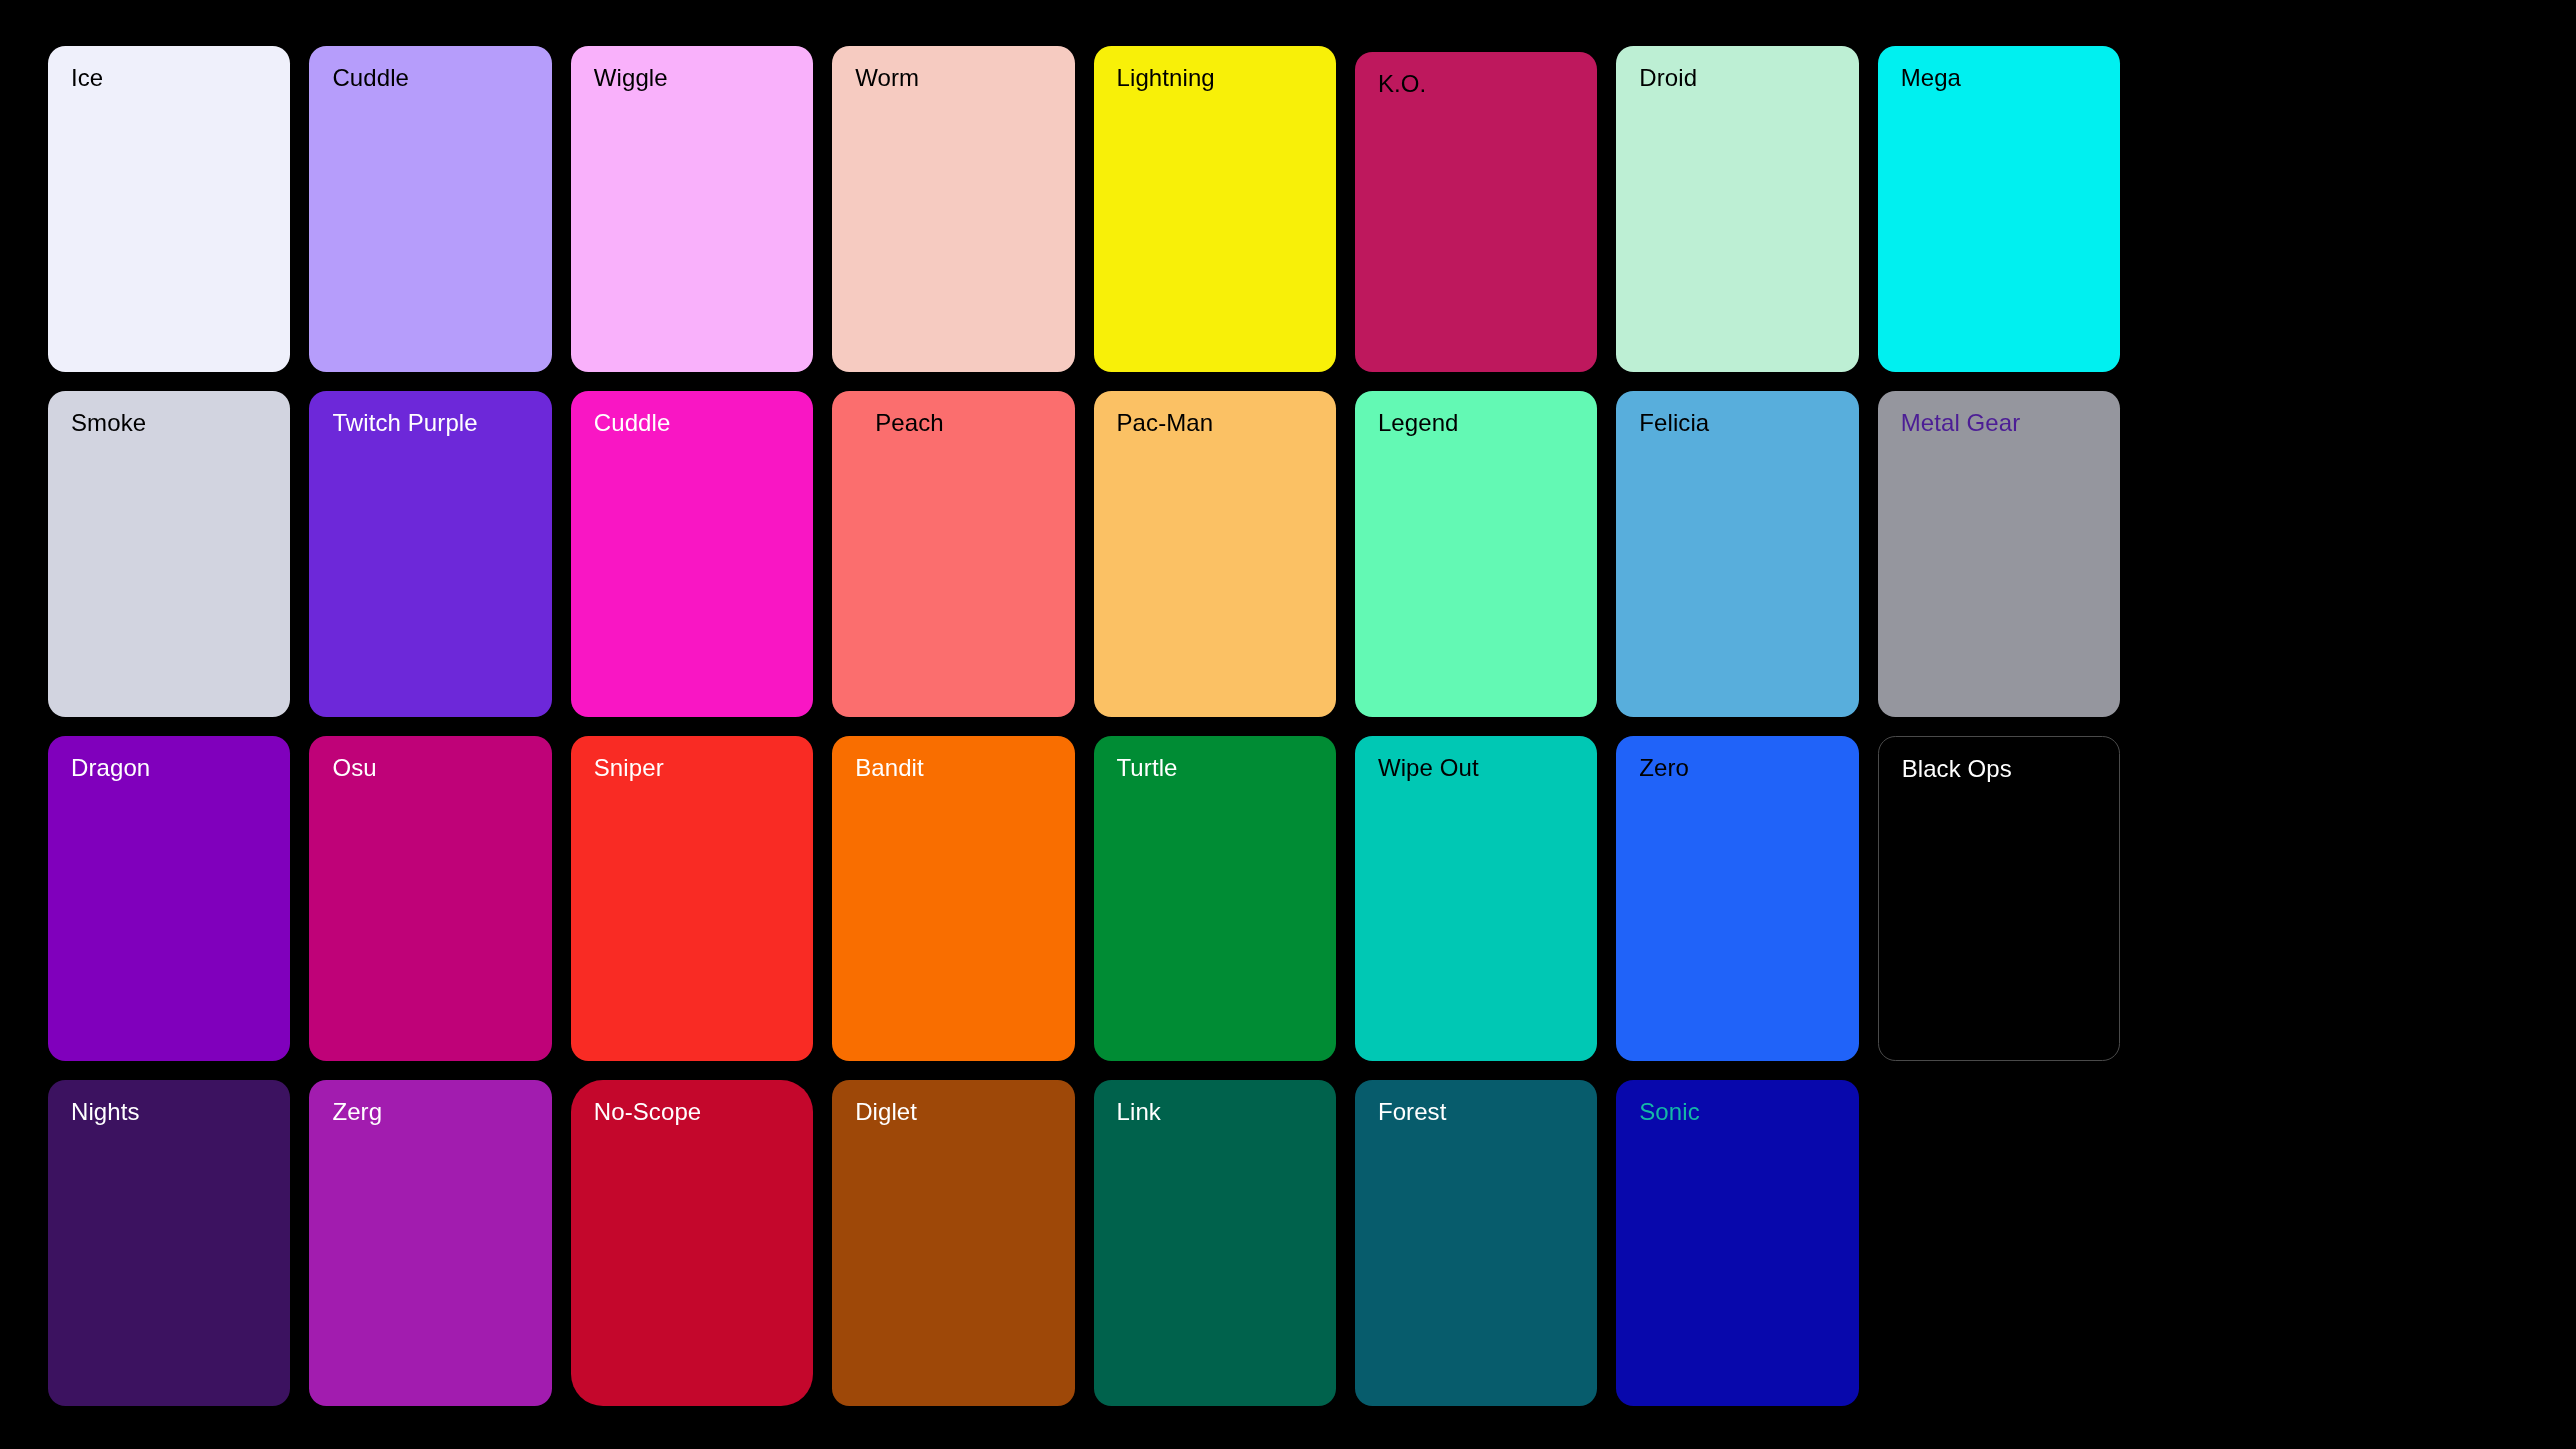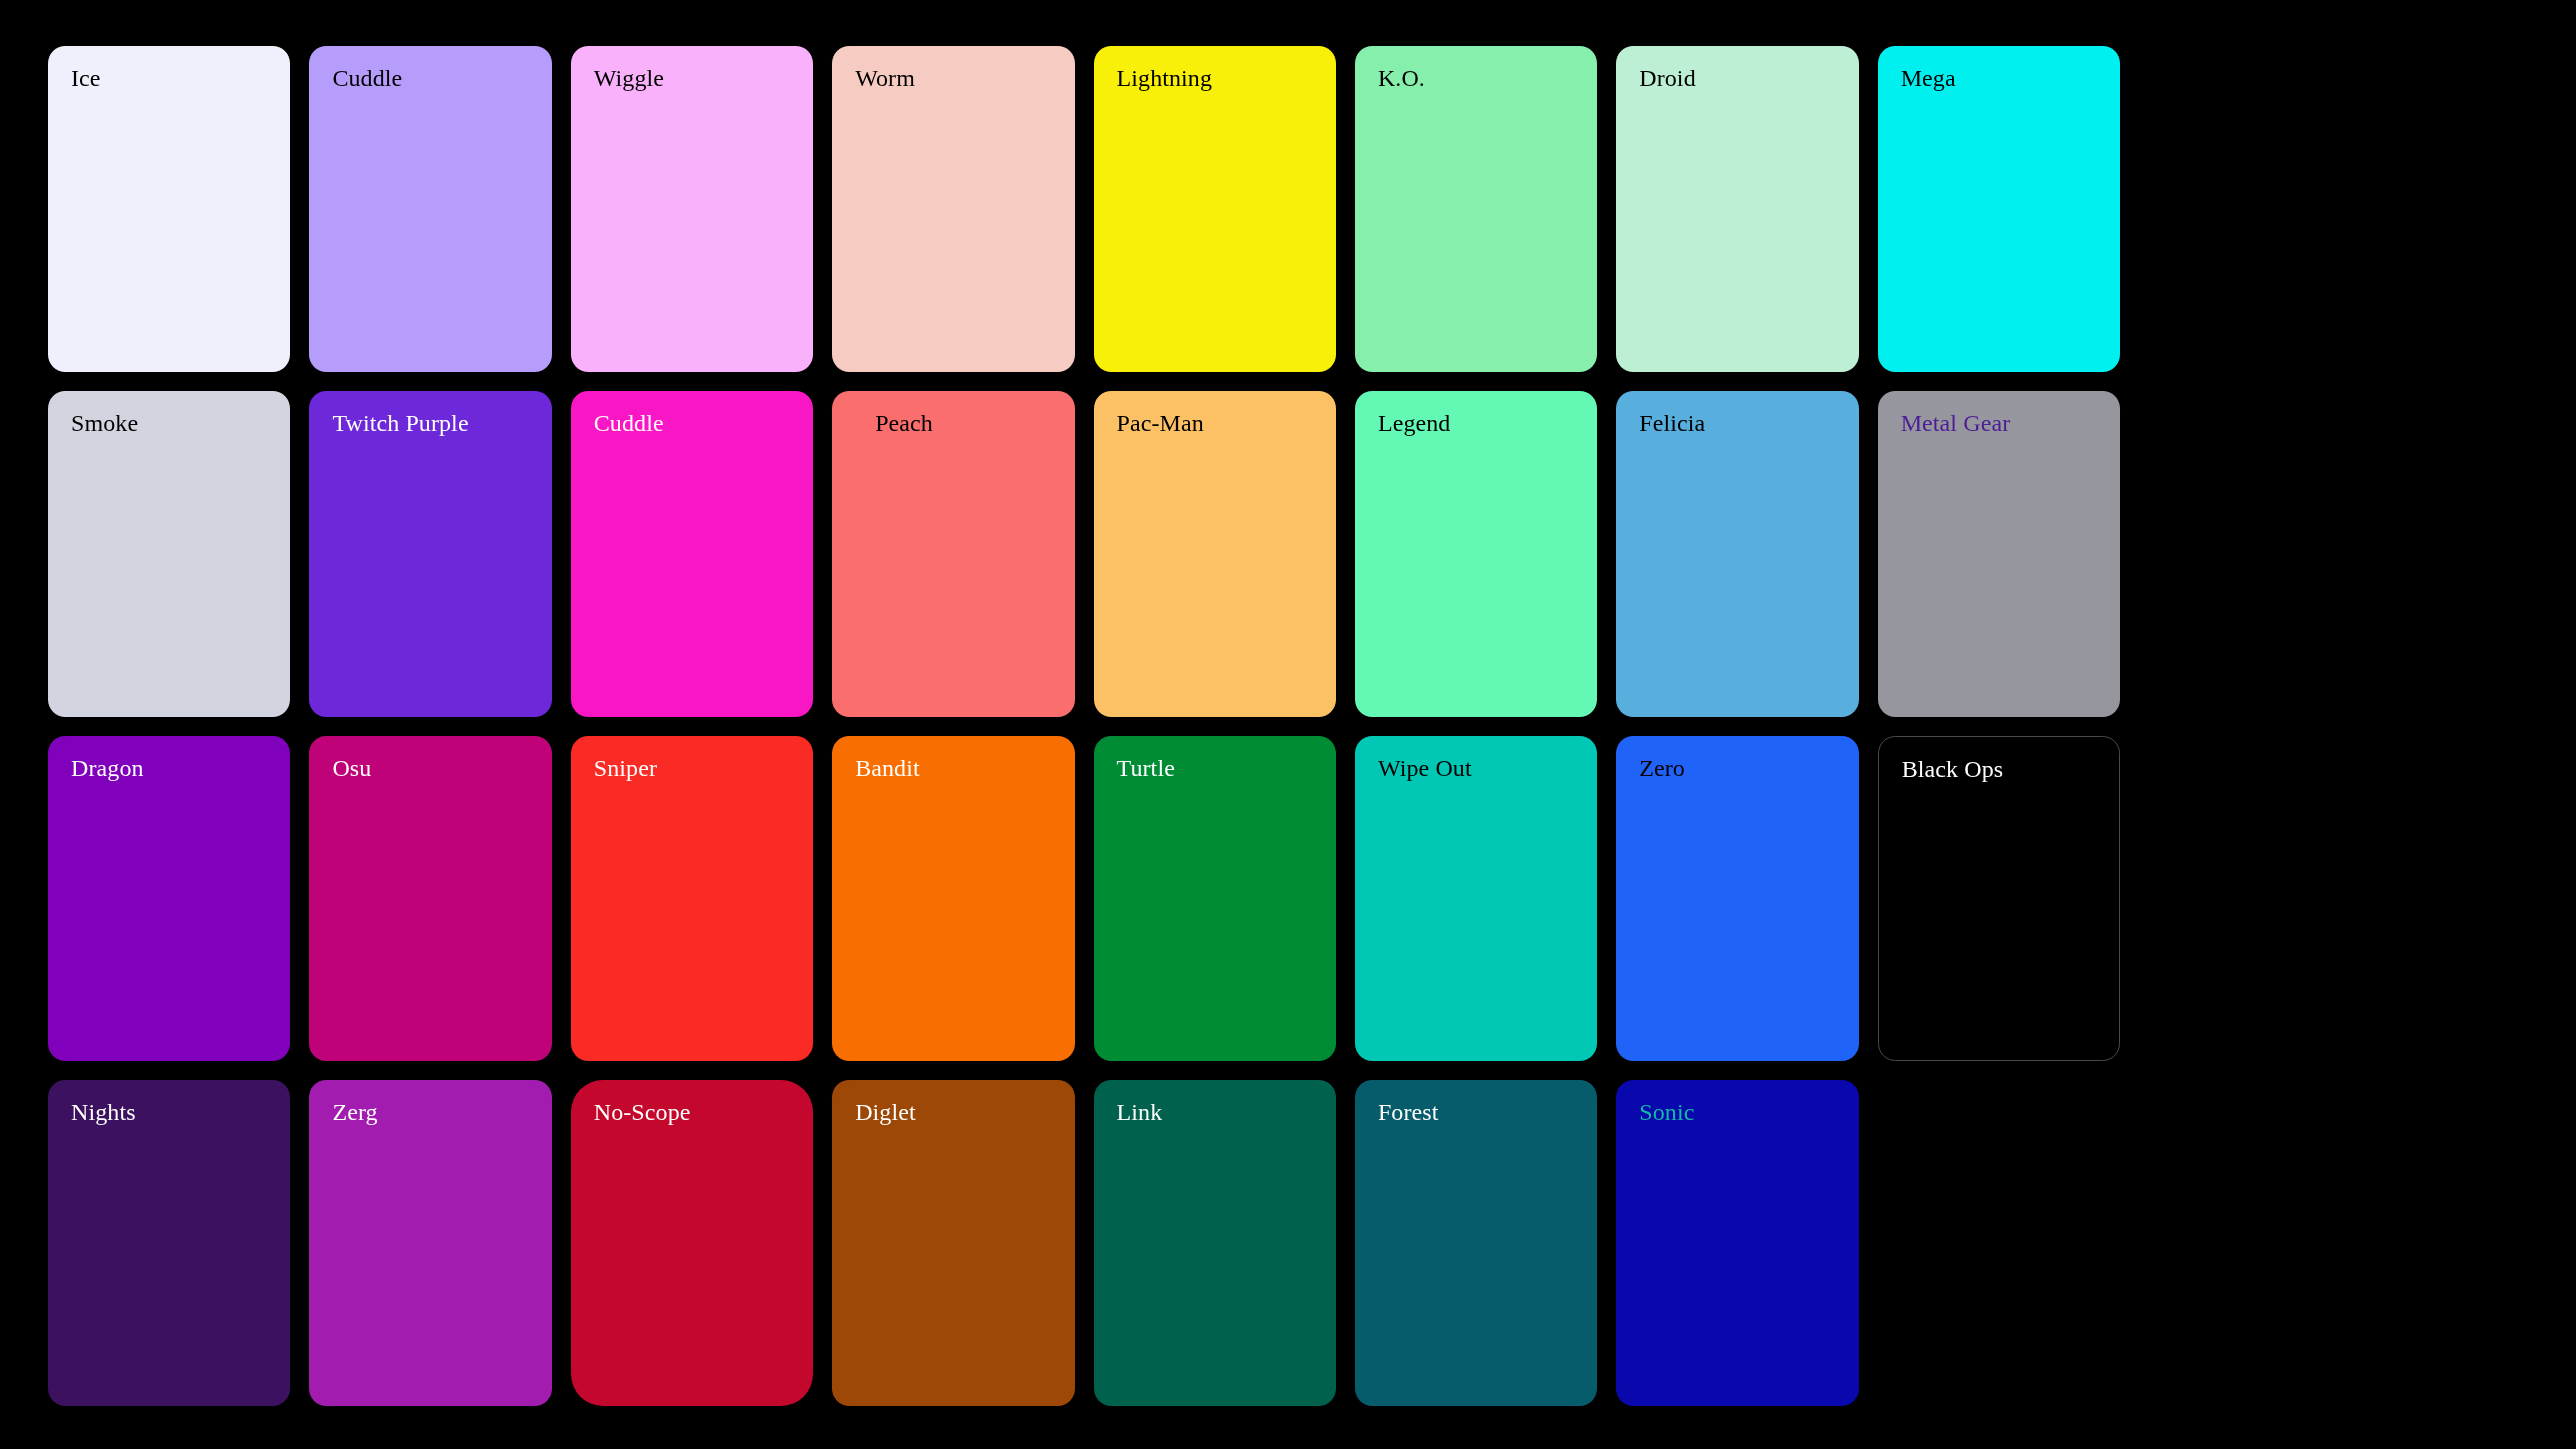--- a/index.html
+++ b/index.html
@@ -19,21 +19,20 @@
   #palette-grid {
     width: 2152px;
     height: 1449px;
     padding: 46px 32px 43px 48px;
     display: grid;
     grid-template-columns: repeat(8, 1fr);
     grid-template-rows: repeat(4, 1fr);
     column-gap: 19px;
     row-gap: 19px;
     background: #000000;
-    font-family: Liberation Serif, serif;
   }
 
   .swatch {
     position: relative;
     border-radius: 17.4px;
     overflow: hidden;
     display: block;
     cursor: pointer;
   }
 
@@ -61,21 +60,21 @@
     </div>
     <div class="swatch" style="background: rgb(249, 177, 251);">
       <span class="swatch-label" style="color: rgb(0, 0, 0);">Wiggle</span>
     </div>
     <div class="swatch" style="background: rgb(246, 203, 193);">
       <span class="swatch-label" style="color: rgb(0, 0, 0);">Worm</span>
     </div>
     <div class="swatch" style="background: rgb(248, 240, 8);">
       <span class="swatch-label" style="color: rgb(0, 0, 0);">Lightning</span>
     </div>
-    <div class="swatch" style="background: #86efac;">
+    <div class="swatch" style="background: #be185d; margin-top: 6px;">
       <span class="swatch-label" style="color: rgb(0, 0, 0);">K.O.</span>
     </div>
     <div class="swatch" style="background: rgb(189, 239, 212);">
       <span class="swatch-label" style="color: rgb(0, 0, 0);">Droid</span>
     </div>
     <div class="swatch" style="background: rgb(0, 240, 240);">
       <span class="swatch-label" style="color: rgb(0, 0, 0);">Mega</span>
     </div>
     <div class="swatch" style="background: rgb(210, 212, 224);">
       <span class="swatch-label" style="color: rgb(0, 0, 0);">Smoke</span>

